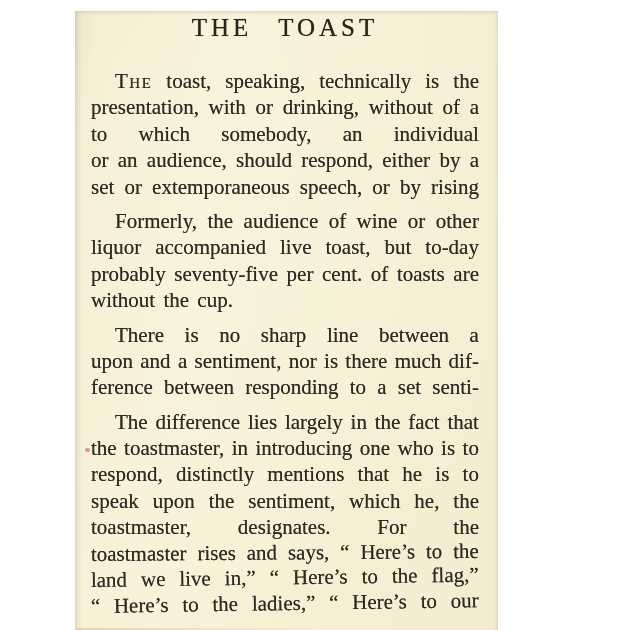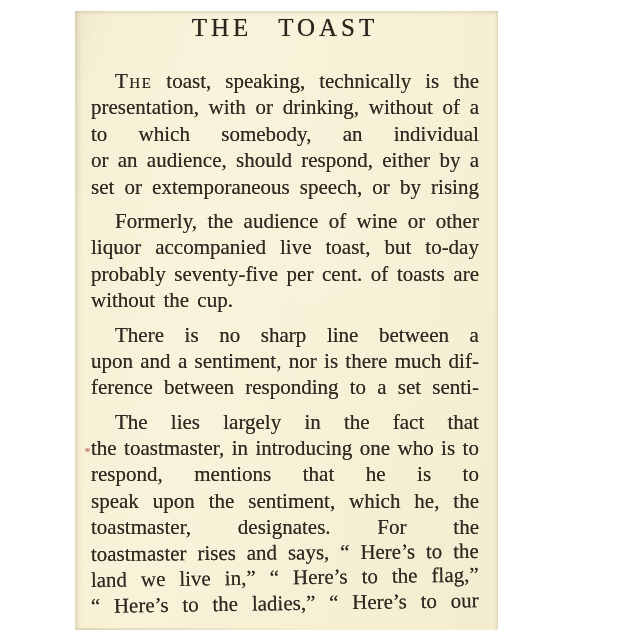--- a/index.html
+++ b/index.html
@@ -196,39 +196,41 @@
               <span class="w">responding</span>
               <span class="w">to</span>
               <span class="w">a</span>
               <span class="w">set</span>
               <span class="w">senti-</span>
             </div>
           </div>
           <div class="para">
             <div class="line indent just">
               <span class="w">The</span>
+              <span class="w">difference</span>
               <span class="w">lies</span>
               <span class="w">largely</span>
               <span class="w">in</span>
               <span class="w">the</span>
               <span class="w">fact</span>
               <span class="w">that</span>
             </div>
             <div class="line just">
               <span class="w">the</span>
               <span class="w">toastmaster,</span>
               <span class="w">in</span>
               <span class="w">introducing</span>
               <span class="w">one</span>
               <span class="w">who</span>
               <span class="w">is</span>
               <span class="w">to</span>
             </div>
             <div class="line just">
               <span class="w">respond,</span>
+              <span class="w">distinctly</span>
               <span class="w">mentions</span>
               <span class="w">that</span>
               <span class="w">he</span>
               <span class="w">is</span>
               <span class="w">to</span>
             </div>
             <div class="line just">
               <span class="w">speak</span>
               <span class="w">upon</span>
               <span class="w">the</span>

